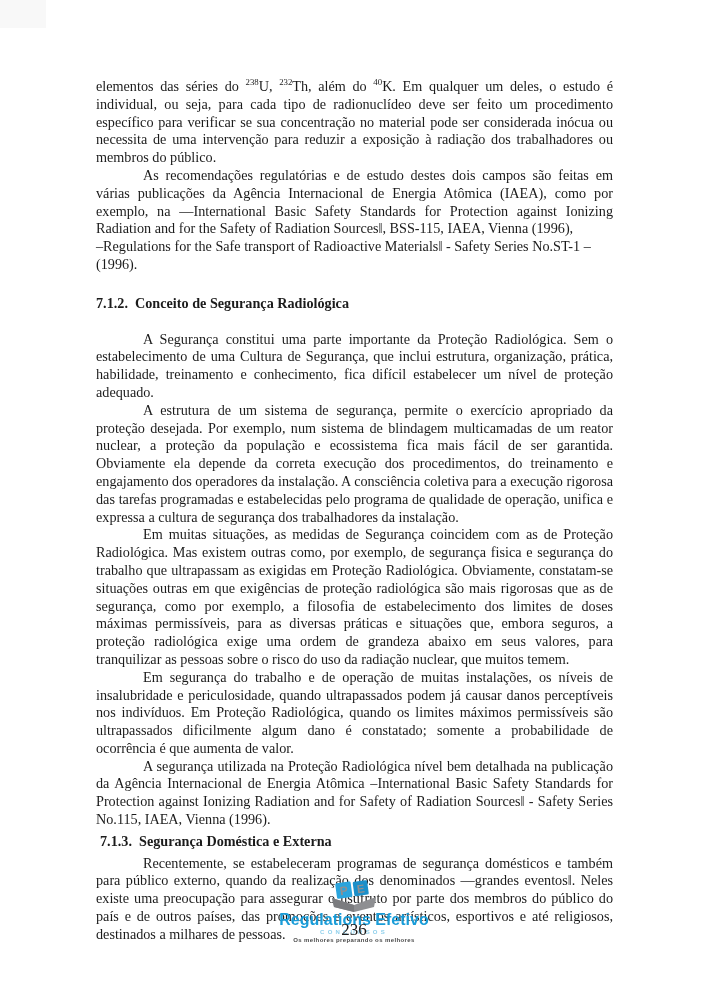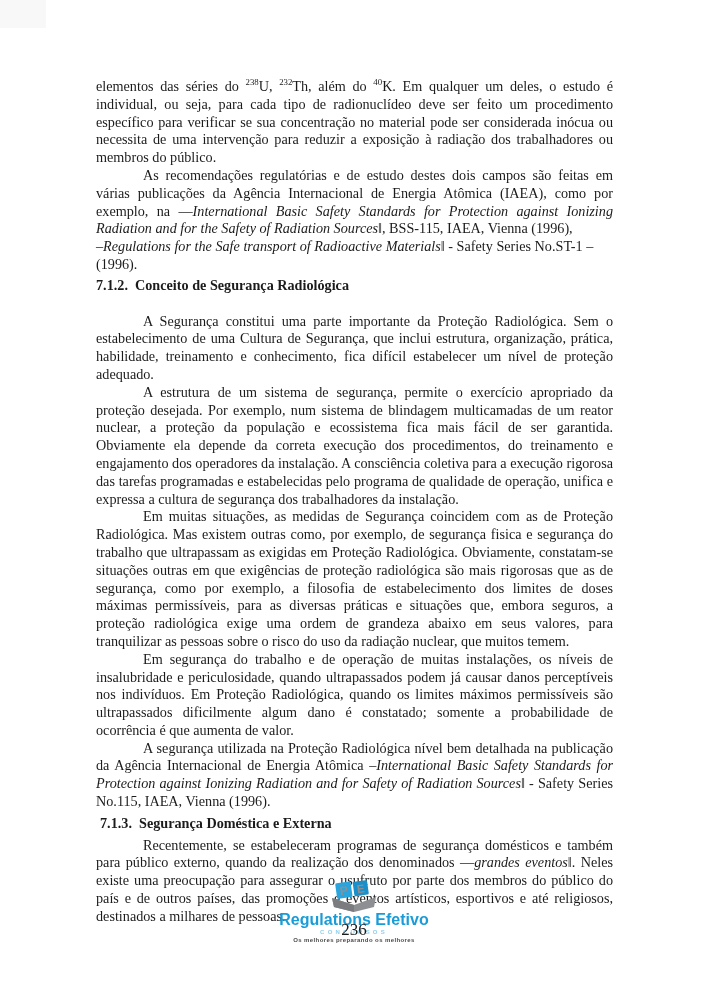--- a/index.html
+++ b/index.html
@@ -26,22 +26,22 @@
     line-height: 17.8px;
     color: #1b1b1b;
     text-align: justify;
   }
   .content p.para { margin: 0; }
   .content p.para.indent { text-indent: 47px; }
   .content .heading {
     font-weight: bold;
     margin: 4px;
   }
-  .content .heading.spaced { margin: 3px 0 18px 0; }
-  .content .italic { font-style: italic; }
+  .content .heading.spaced { margin: 21px 0 18px 0; }
+  .content .italic { }
   .content sup { font-size: 0.62em; line-height: 0; }
 
   .footer {
     position: absolute;
     left: 0;
     top: 878px;
     width: 100%;
     text-align: center;
     font-family: "Liberation Sans", sans-serif;
   }

